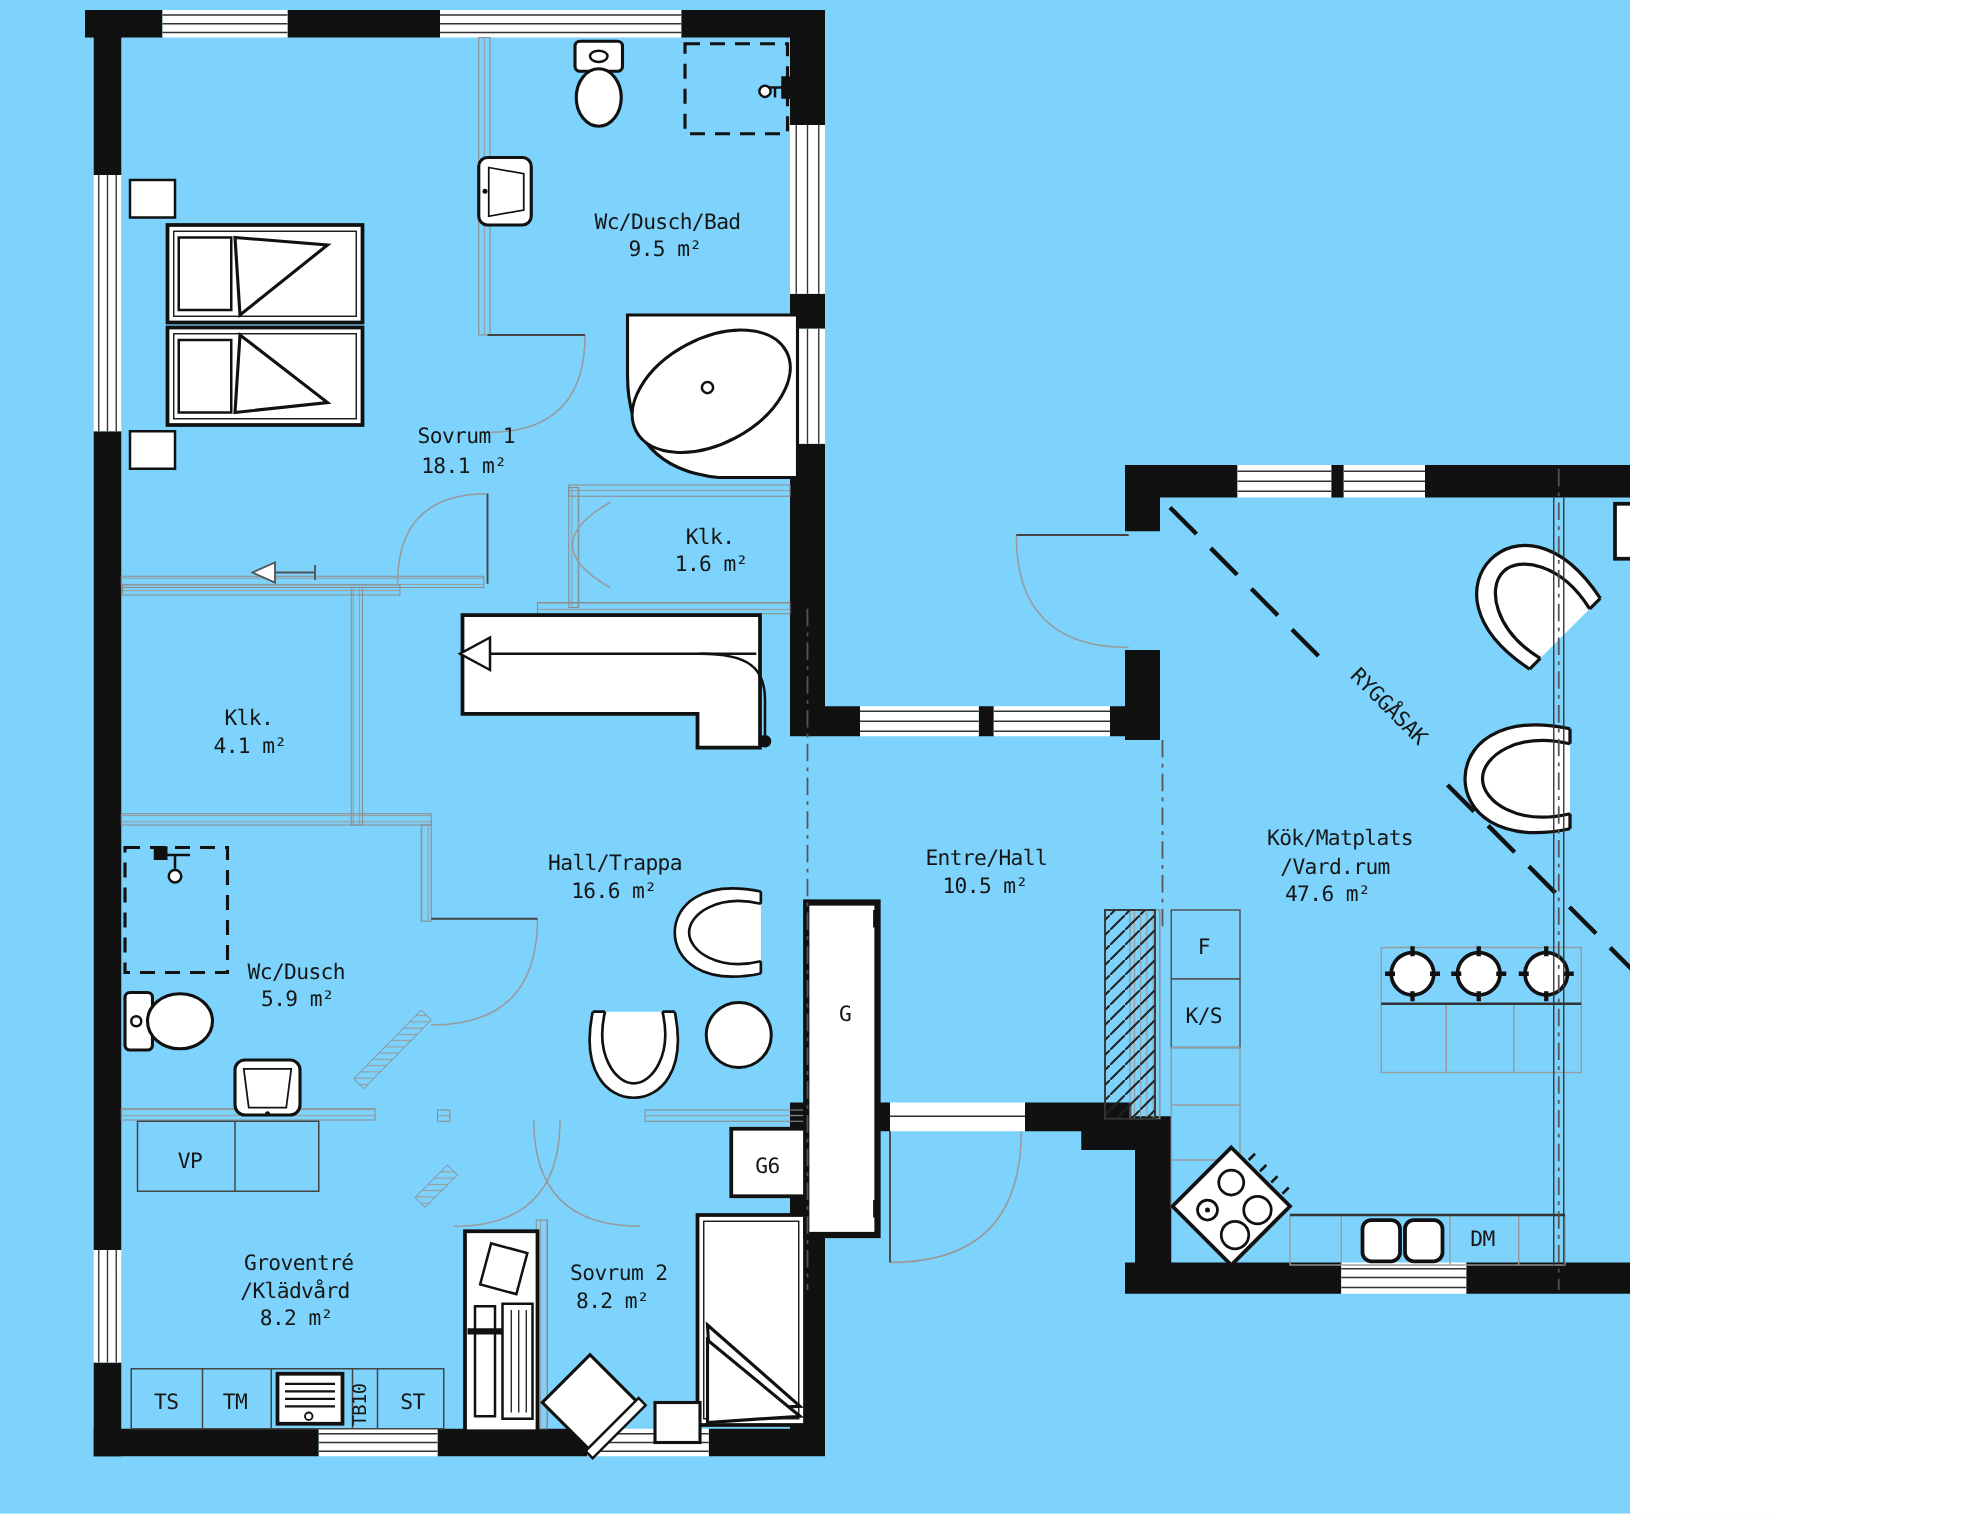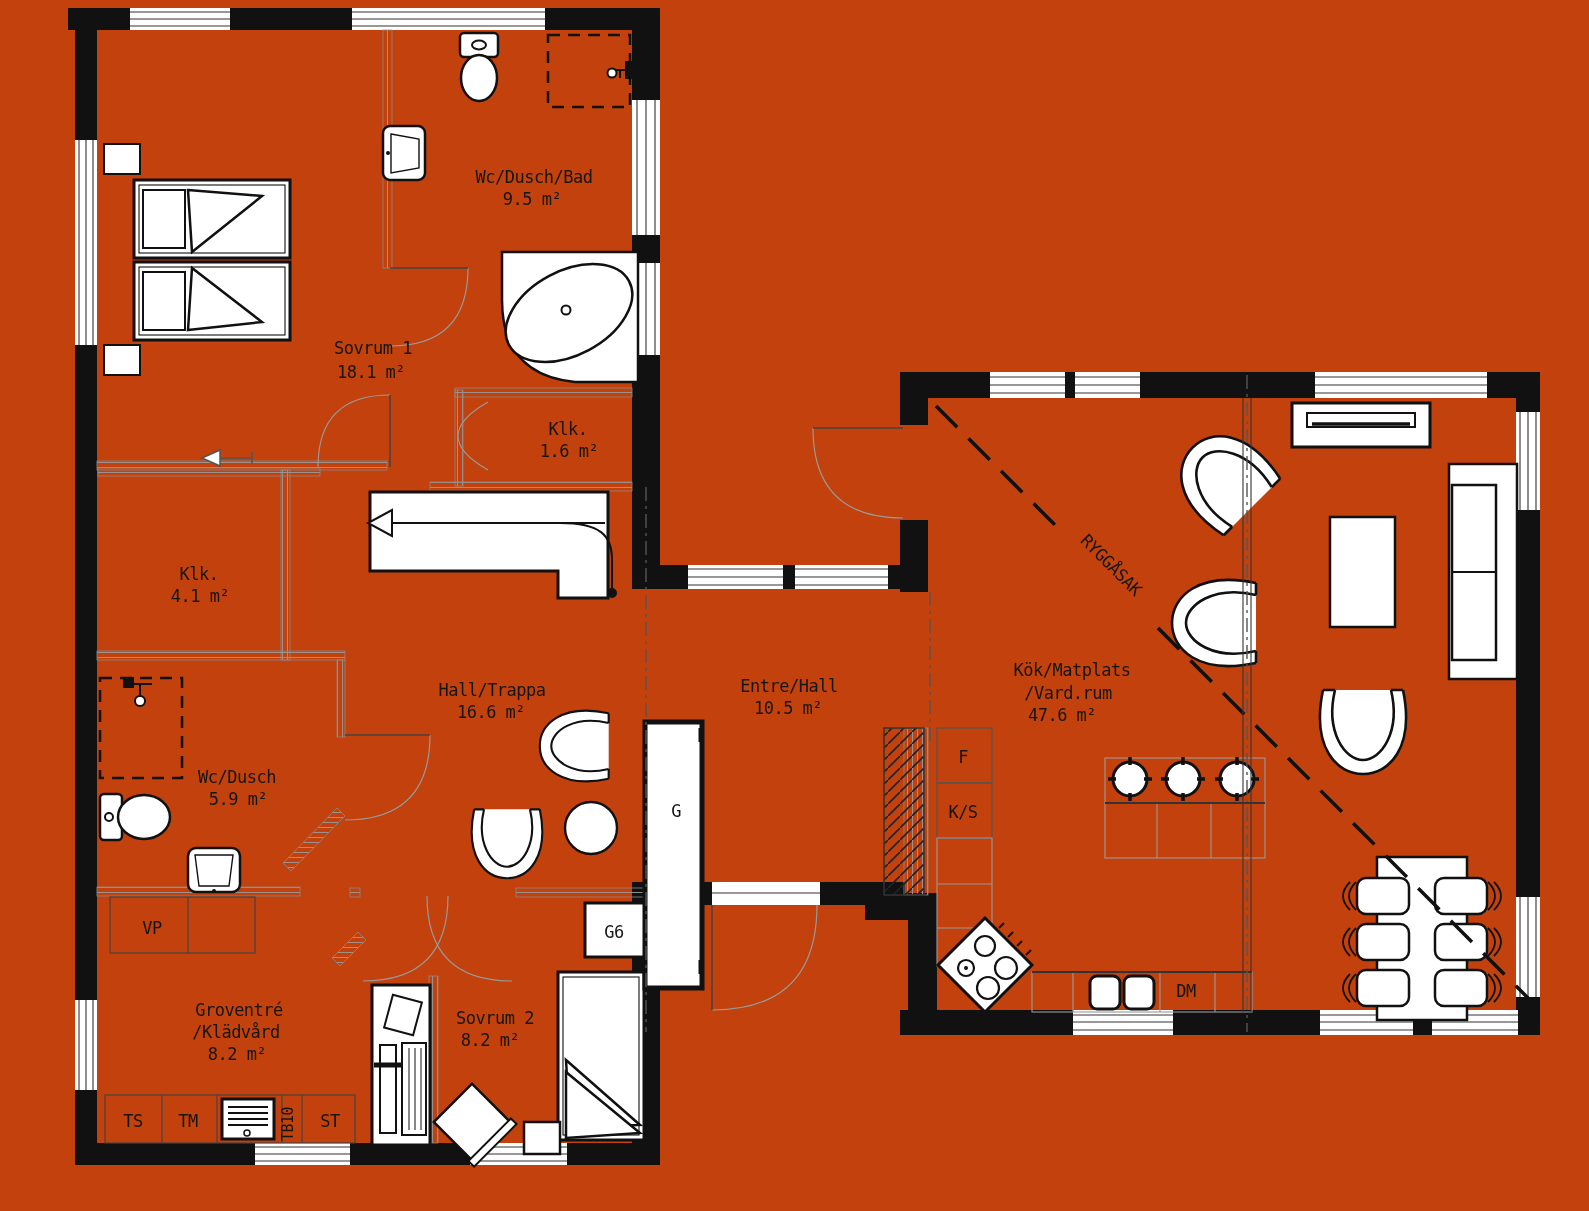--- a/index.html
+++ b/index.html
@@ -1,16 +1,16 @@
 <!DOCTYPE html>
 <html><head>
 <meta charset="utf-8">
 <style>
   html,body{margin:0;padding:0;background:#ffffff;}
-  .canvas{position:relative;width:1589px;height:1211px;background:#c2410c;overflow:hidden;}
+  .canvas{position:relative;width:1304px;height:1211px;background:#7dd3fc;overflow:hidden;}
   svg{display:block;}
   text{font-family:"DejaVu Sans Mono","Liberation Mono",monospace;fill:#161616;letter-spacing:-0.5px;}
   .lbl{font-size:17px;}
   .sm{font-size:17px;}
   .tiny{font-size:15px;}
 </style>
 </head>
 <body>
 
 <div class="canvas">

